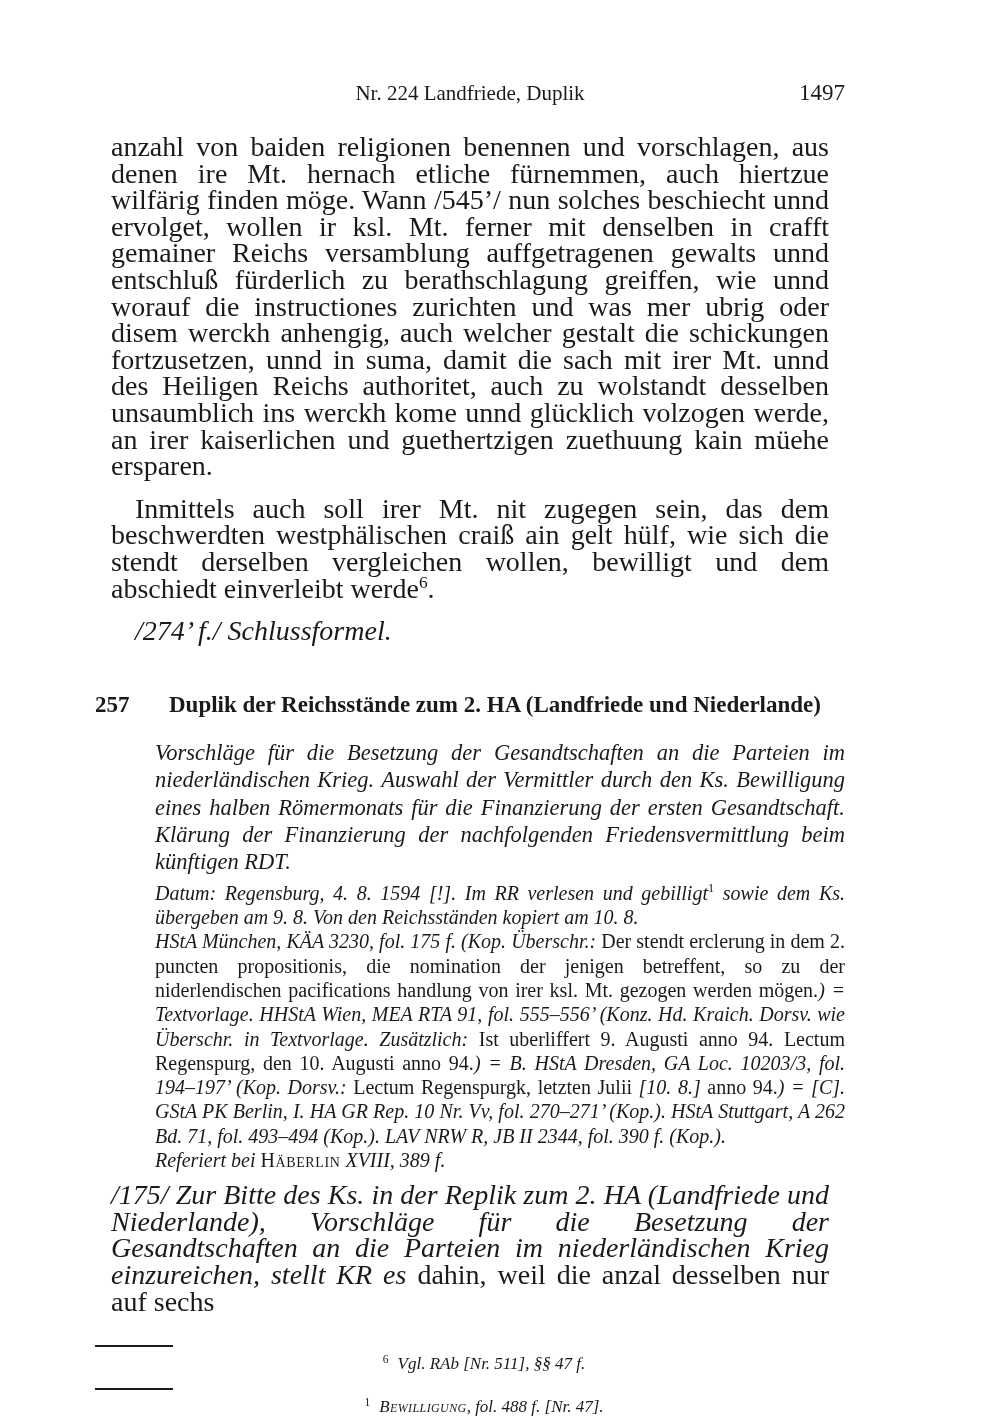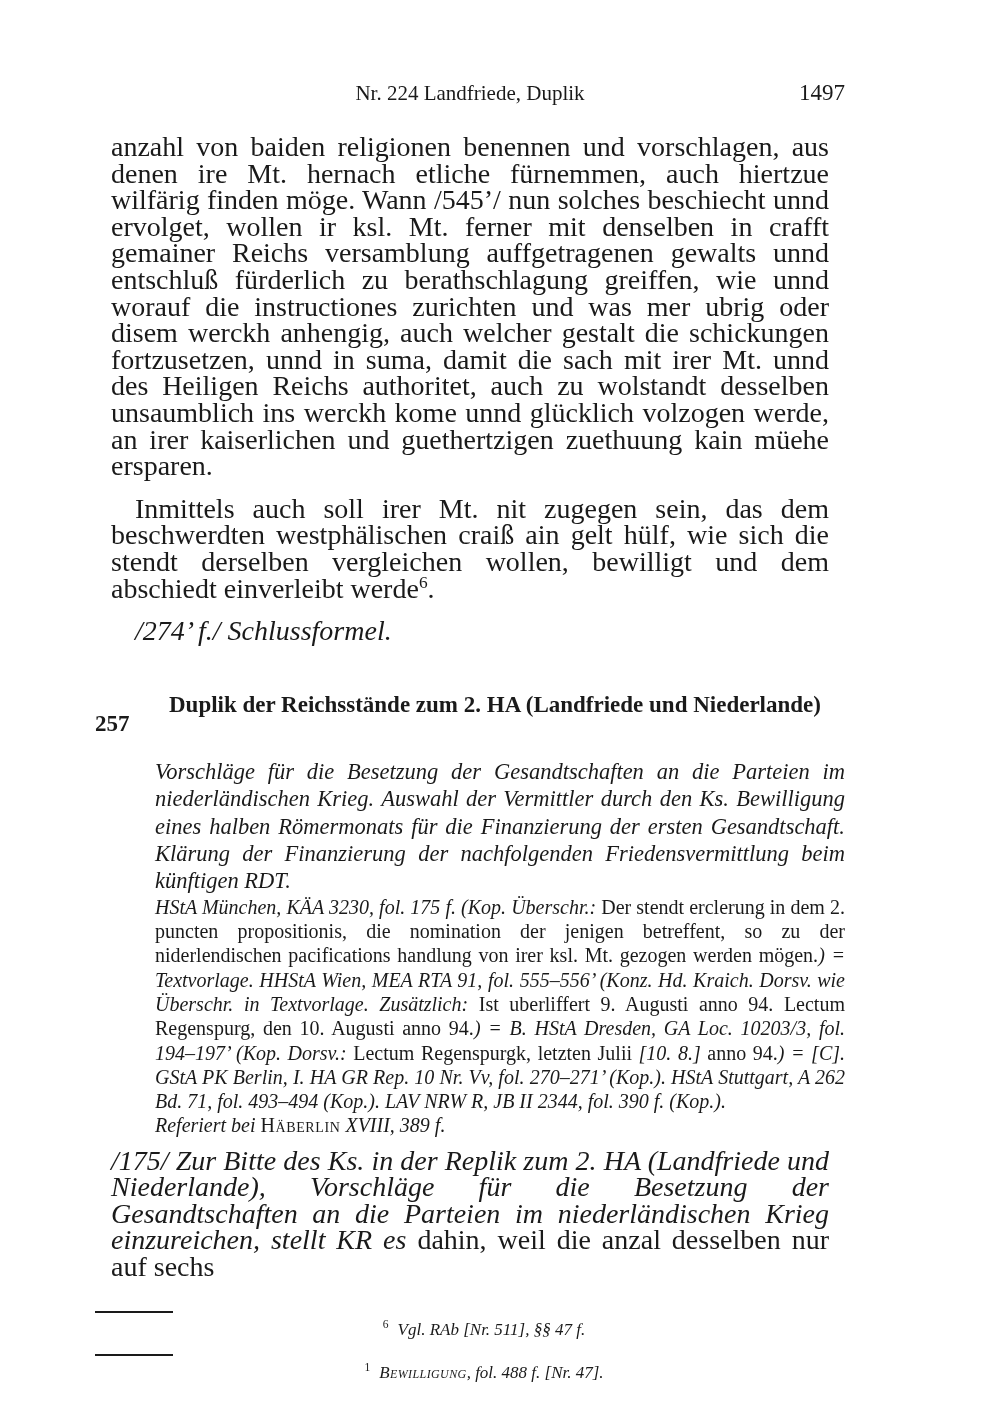--- a/index.html
+++ b/index.html
@@ -45,21 +45,21 @@
     text-align: justify;
   }
   .indent { text-indent: 24px; }
   .section-heading {
     display: flex;
     margin: 45px 0 19px 0;
     font-weight: bold;
     font-size: 23px;
     line-height: 30px;
   }
-  .section-num { flex: none; width: 57px; margin-top: 19px; }
+  .section-num { flex: none; width: 57px; }
   .section-title { flex: 1; margin-left: 17px; }
   .summary-par {
     margin: 9px 0 0 60px;
     font-size: 22.5px;
     line-height: 27.4px;
     text-align: justify;
   }
   .source-par {
     margin: 0 0 0 60px;
     font-size: 20px;
@@ -122,20 +122,21 @@
   <div class="content" data-name="page-content">
     <div data-name="document-blocks">
         <p class="body-par" data-name="paragraph-opening"><span class="rn" data-name="text-run">anzahl von baiden religionen benennen und vorschlagen, aus denen ire Mt. hernach etliche fürnemmen, auch hiertzue wilfärig finden möge. Wann /545’/ nun solches beschiecht unnd ervolget, wollen ir ksl. Mt. ferner mit denselben in crafft gemainer Reichs versamblung auffgetragenen gewalts unnd entschluß fürderlich zu berathschlagung greiffen, wie unnd worauf die instructiones zurichten und was mer ubrig oder disem werckh anhengig, auch welcher gestalt die schickungen fortzusetzen, unnd in suma, damit die sach mit irer Mt. unnd des Heiligen Reichs authoritet, auch zu wolstandt desselben unsaumblich ins werckh kome unnd glücklich volzogen werde, an irer kaiserlichen und guethertzigen zuethuung kain müehe ersparen.</span></p>
         <p class="body-par indent" data-name="paragraph-inmittels"><span class="rn" data-name="text-run">Inmittels auch soll irer Mt. nit zugegen sein, das dem beschwerdten westphälischen craiß ain gelt hülf, wie sich die stendt derselben vergleichen wollen, bewilligt und dem abschiedt einverleibt werde</span><span class="sup" data-name="text-run">6</span><span class="rn" data-name="text-run">.</span></p>
         <p class="body-par indent" data-name="paragraph-schlussformel"><span class="it" data-name="text-run">/274’ f./ Schlussformel.</span></p>
         <div class="section-heading" data-name="section-heading-257">
           <span class="section-num" data-name="section-number">257</span>
           <span class="section-title" data-name="section-title">Duplik der Reichsstände zum 2. HA (Landfriede und Niederlande)</span>
         </div>
         <p class="summary-par" data-name="paragraph-summary"><span class="it" data-name="text-run">Vorschläge für die Besetzung der Gesandtschaften an die Parteien im niederländischen Krieg. Auswahl der Vermittler durch den Ks. Bewilligung eines halben Römermonats für die Finanzierung der ersten Gesandtschaft. Klärung der Finanzierung der nachfolgenden Friedensvermittlung beim künftigen RDT.</span></p>
+        <p class="source-par" data-name="paragraph-datum"><span class="it" data-name="text-run">Datum: Regensburg, 4. 8. 1594 [!]. Im RR verlesen und gebilligt</span><span class="sup" data-name="text-run">1</span><span class="it" data-name="text-run"> sowie dem Ks. übergeben am 9. 8. Von den Reichsständen kopiert am 10. 8.</span></p>
         <p class="source-par" data-name="paragraph-source-apparatus"><span class="it" data-name="text-run">HStA München, KÄA 3230, fol. 175 f. (Kop. Überschr.: </span><span class="rn" data-name="text-run">Der stendt erclerung in dem 2. puncten propositionis, die nomination der jenigen betreffent, so zu der niderlendischen pacifications handlung von irer ksl. Mt. gezogen werden mögen.</span><span class="it" data-name="text-run">) = Textvorlage. HHStA Wien, MEA RTA 91, fol. 555–556’ (Konz. Hd. Kraich. Dorsv. wie Überschr. in Textvorlage. Zusätzlich: </span><span class="rn" data-name="text-run">Ist uberliffert 9. Augusti anno 94. Lectum Regenspurg, den 10. Augusti anno 94.</span><span class="it" data-name="text-run">) = B. HStA Dresden, GA Loc. 10203/3, fol. 194–197’ (Kop. Dorsv.: </span><span class="rn" data-name="text-run">Lectum Regenspurgk, letzten Julii </span><span class="it" data-name="text-run">[10. 8.] </span><span class="rn" data-name="text-run">anno 94.</span><span class="it" data-name="text-run">) = [C]. GStA PK Berlin, I. HA GR Rep. 10 Nr. Vv, fol. 270–271’ (Kop.). HStA Stuttgart, A 262 Bd. 71, fol. 493–494 (Kop.). LAV NRW R, JB II 2344, fol. 390 f. (Kop.).</span></p>
         <p class="source-par" data-name="paragraph-referiert"><span class="it" data-name="text-run">Referiert bei </span><span class="sc" data-name="text-run">Häberlin</span><span class="it" data-name="text-run"> XVIII, 389 f.</span></p>
         <p class="body-par" data-name="paragraph-closing"><span class="it" data-name="text-run">/175/ Zur Bitte des Ks. in der Replik zum 2. HA (Landfriede und Niederlande), Vorschläge für die Besetzung der Gesandtschaften an die Parteien im niederländischen Krieg einzureichen, stellt KR es </span><span class="rn" data-name="text-run">dahin, weil die anzal desselben nur auf sechs</span></p>
       </div>
     <div class="footnotes" data-name="footnotes">
         <div class="footnote-rule" data-name="footnote-rule"></div>
         <p class="footnote" data-name="footnote-6"><span class="fn-marker" data-name="footnote-marker">6</span><span class="it" data-name="text-run">Vgl. RAb [Nr. 511], §§ 47 f.</span></p>
         <div class="footnote-rule" data-name="footnote-rule"></div>
         <p class="footnote" data-name="footnote-1"><span class="fn-marker" data-name="footnote-marker">1</span><span class="isc" data-name="text-run">Bewilligung</span><span class="it" data-name="text-run">, fol. 488 f. [Nr. 47].</span></p>
       </div>

